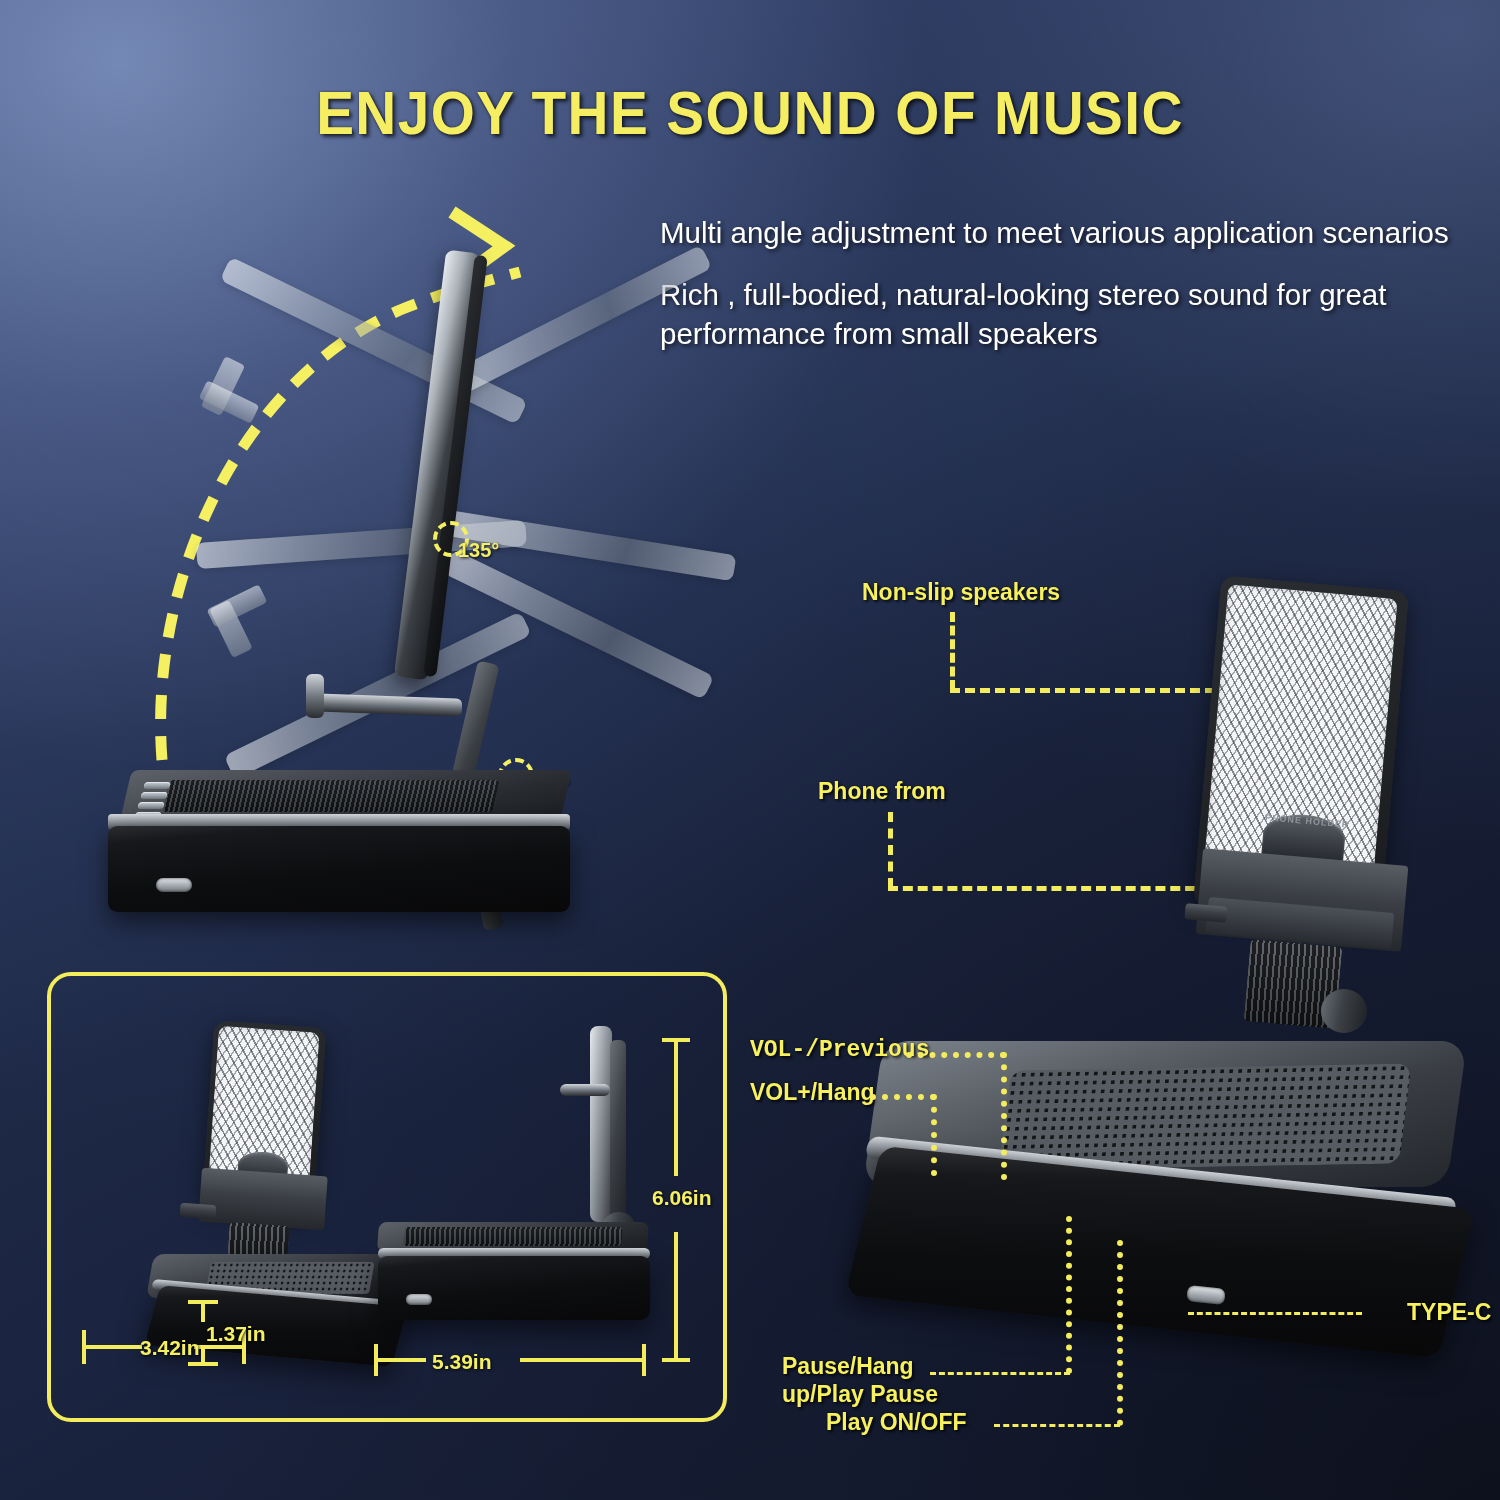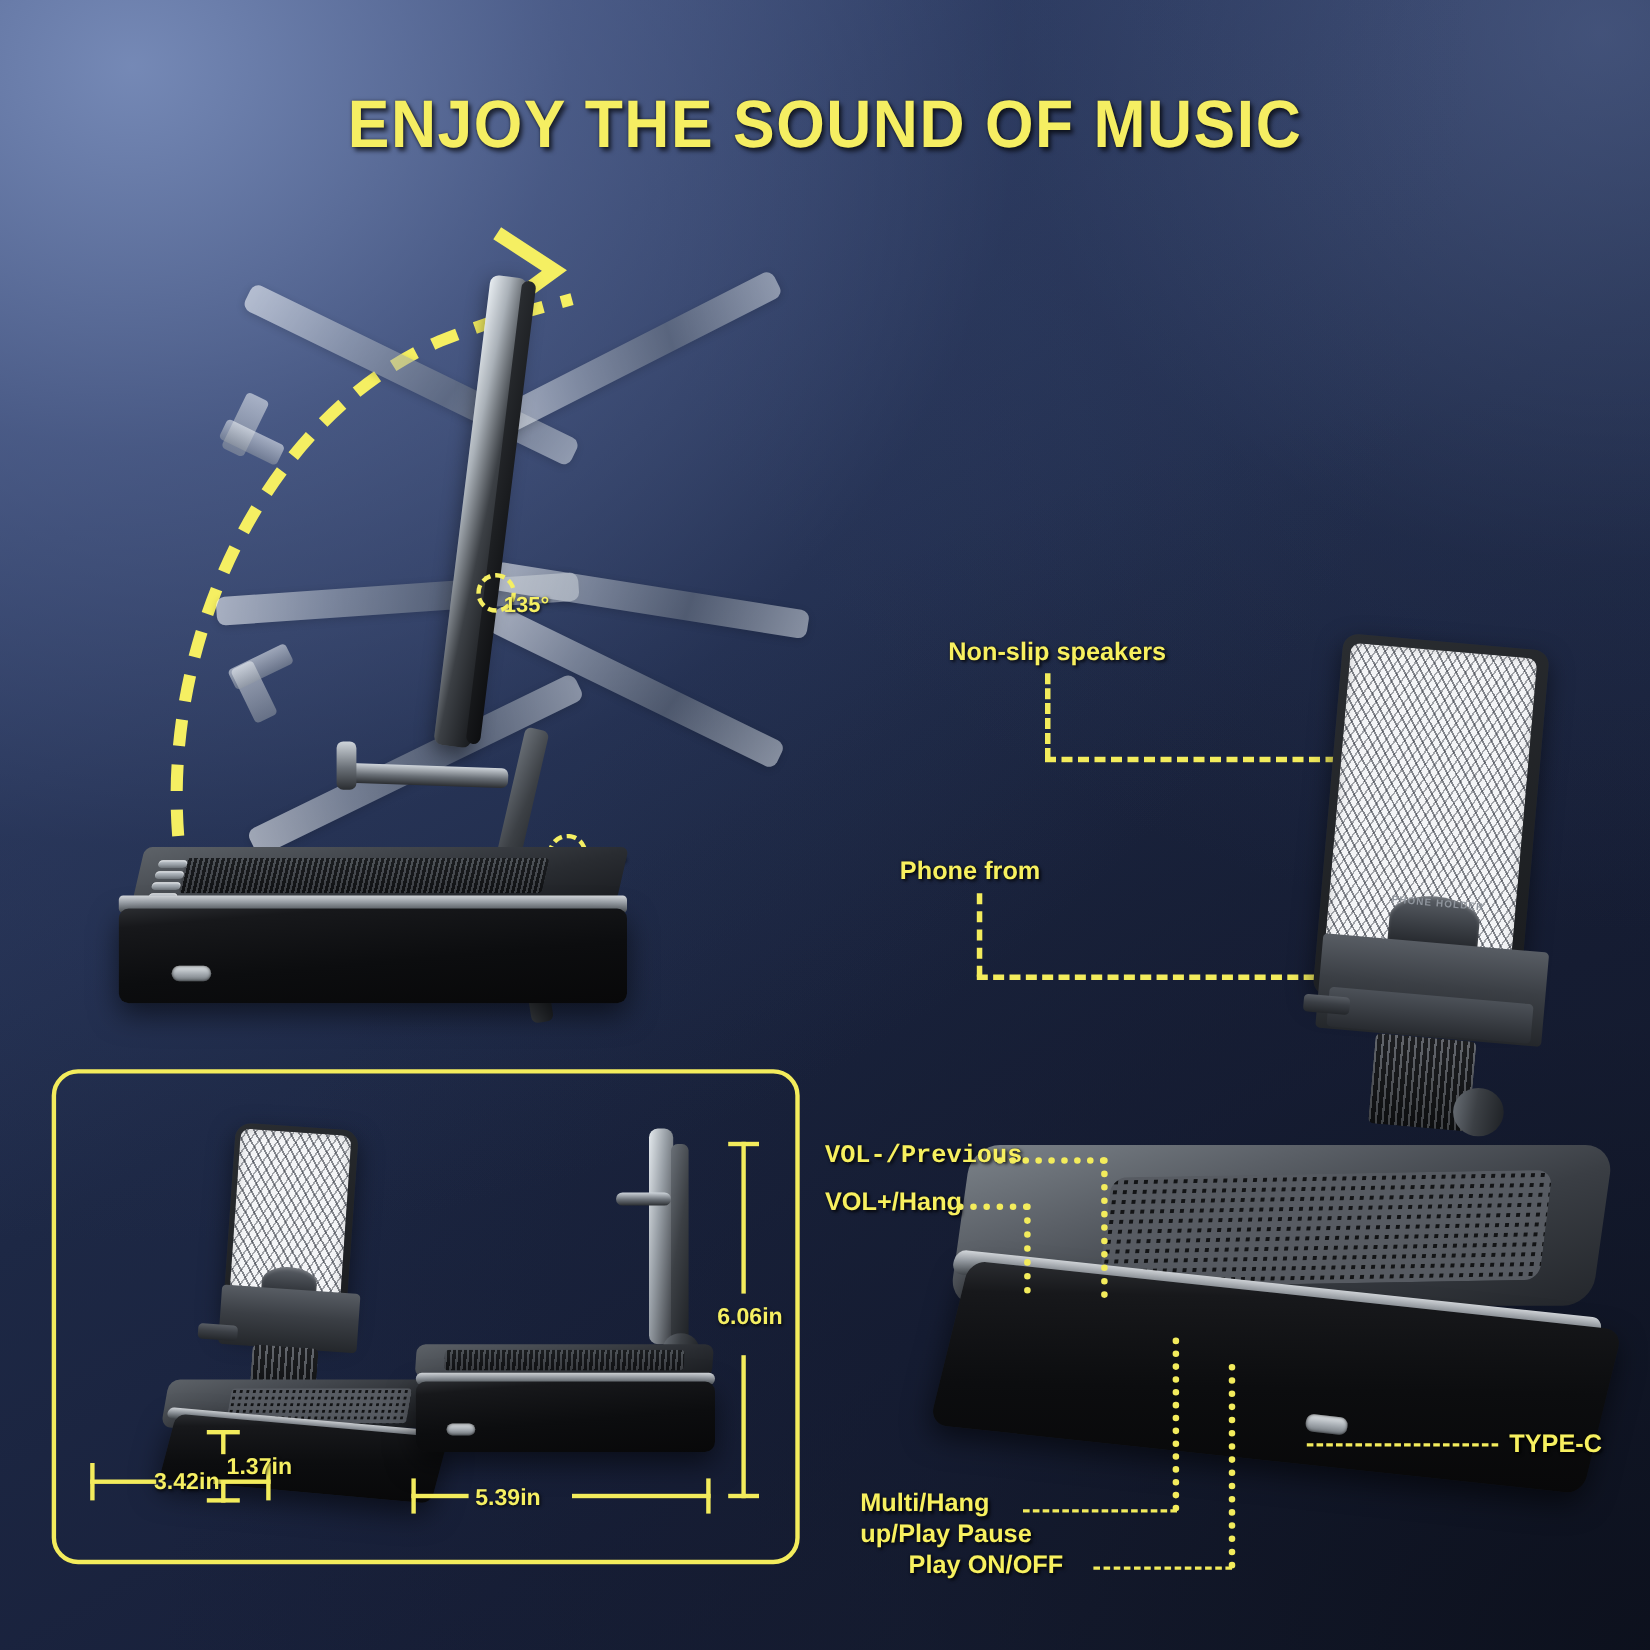--- a/index.html
+++ b/index.html
@@ -107,20 +107,24 @@
   .foot{position:absolute;border-radius:4px;opacity:.62;
     background:linear-gradient(180deg,rgba(240,244,247,.9),rgba(150,157,165,.85));}
 </style>
 </head>
 <body>
 
 <div id="page">
 
   <div id="title">ENJOY THE SOUND OF MUSIC</div>
 
+  <div id="bullet-block">
+    <div class="bullet">Multi angle adjustment to meet various application scenarios</div>
+    <div class="bullet">Rich , full-bodied, natural-looking stereo sound for great performance from  small speakers</div>
+  </div>
 
   <div class="unit" style="left:100px;top:180px;width:560px;height:760px;">
 
     <svg width="560" height="640" style="position:absolute;left:0;top:0;overflow:visible;">
       <path d="M 62 580 C 48 400, 140 200, 300 130 C 350 110, 390 100, 420 92" fill="none" stroke="#f5ef62" stroke-width="11" stroke-dasharray="24 17" stroke-linecap="butt"></path>
       <path d="M 316 14 L 368 48 L 316 86" fill="none" stroke="#f5ef62" stroke-width="13" stroke-linejoin="miter" stroke-linecap="butt" transform="translate(36,18)"></path>
     </svg>
 
     <div class="ghost" style="left:92px;top:220px;width:330px;height:26px;transform:rotate(26deg);transform-origin:100% 50%;"></div>
     <div class="foot" style="left:112px;top:178px;width:22px;height:56px;transform:rotate(26deg);"></div>
@@ -209,30 +213,30 @@
   </div>
 
   <div class="ylabel" style="left:750px;top:1036px;font-family:Liberation Mono, monospace;">VOL-/Previous</div>
   <div class="dotH" style="left:906px;top:1052px;width:100px;"></div>
   <div class="dotV" style="left:1001px;top:1052px;height:128px;"></div>
 
   <div class="ylabel" style="left:750px;top:1078px;">VOL+/Hang</div>
   <div class="dotH" style="left:870px;top:1094px;width:66px;"></div>
   <div class="dotV" style="left:931px;top:1094px;height:82px;"></div>
 
-  <div class="ylabel" style="left:782px;top:1352px;">Multi/Hang
+  <div class="ylabel" style="left:782px;top:1352px;">Pause/Hang
 up/Play Pause</div>
   <div class="thinH" style="left:930px;top:1372px;width:140px;"></div>
   <div class="dotV" style="left:1066px;top:1216px;height:158px;"></div>
 
   <div class="ylabel" style="left:826px;top:1408px;">Play ON/OFF</div>
   <div class="thinH" style="left:994px;top:1424px;width:126px;"></div>
   <div class="dotV" style="left:1117px;top:1240px;height:186px;"></div>
 
-  <div class="ylabel" style="left:1372px;top:1298px;">TYPE-C</div>
+  <div class="ylabel" style="left:1407px;top:1298px;">TYPE-C</div>
   <div class="thinH" style="left:1188px;top:1312px;width:174px;"></div>
 
   <div id="dimbox"></div>
 
   <div class="unit" style="left:150px;top:1020px;width:280px;height:330px;">
     <div class="plate" style="left:58px;top:4px;width:112px;height:186px;transform:rotate(4deg);"></div>
     <div class="pad" style="left:63px;top:9px;width:101px;height:168px;transform:rotate(4deg);"></div>
     <div class="holder-arc" style="left:88px;top:132px;width:50px;height:28px;transform:rotate(4deg);"></div>
     <div class="lip" style="left:50px;top:152px;width:126px;height:54px;transform:rotate(4deg);"></div>
     <div class="lip" style="left:30px;top:184px;width:36px;height:14px;transform:rotate(4deg);"></div>

